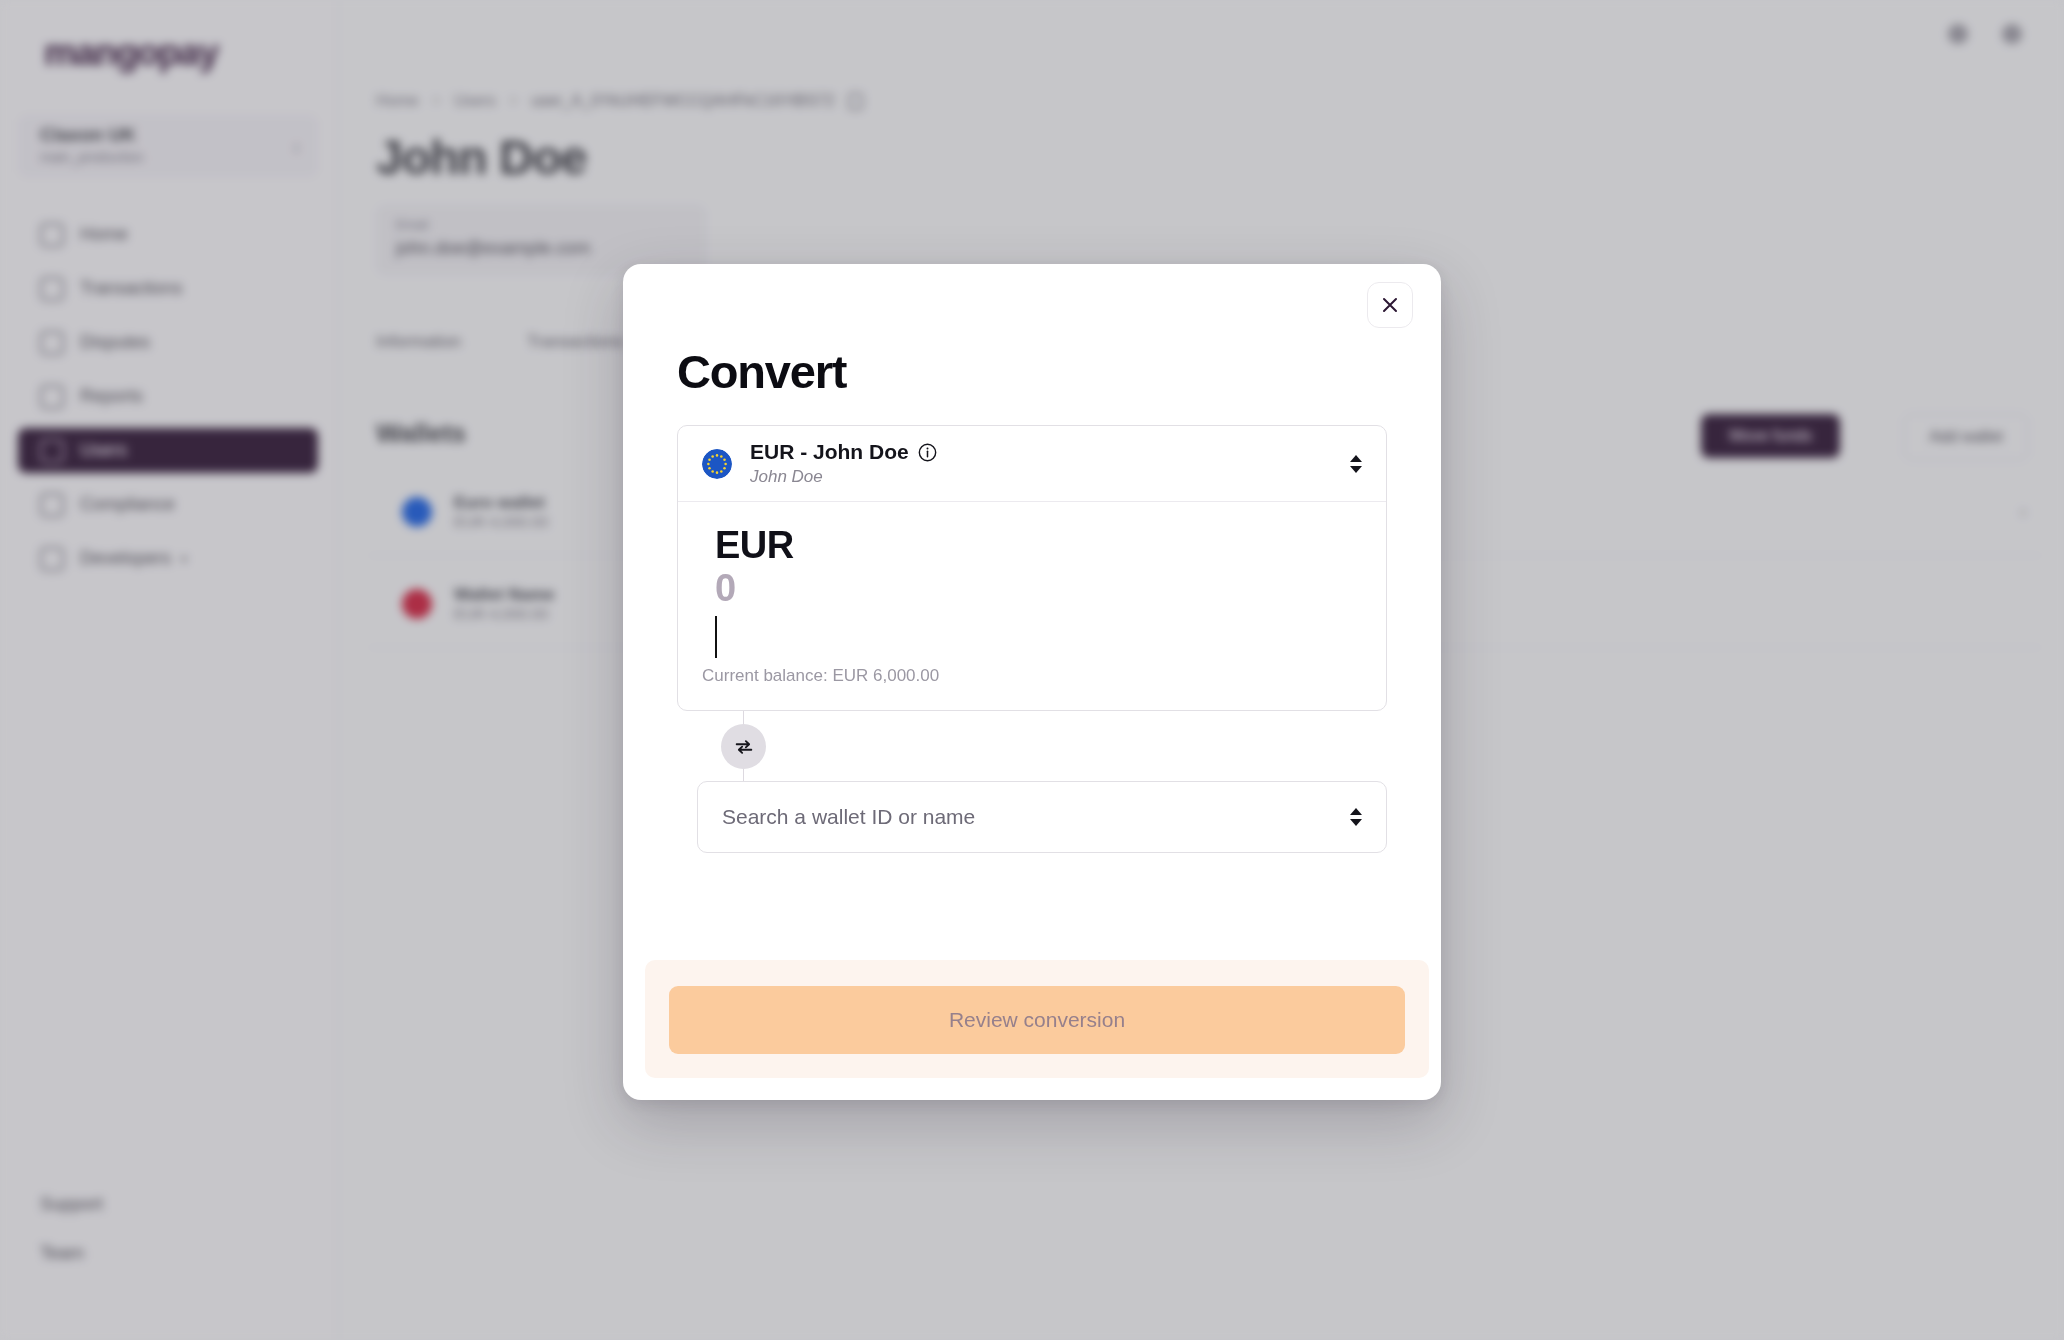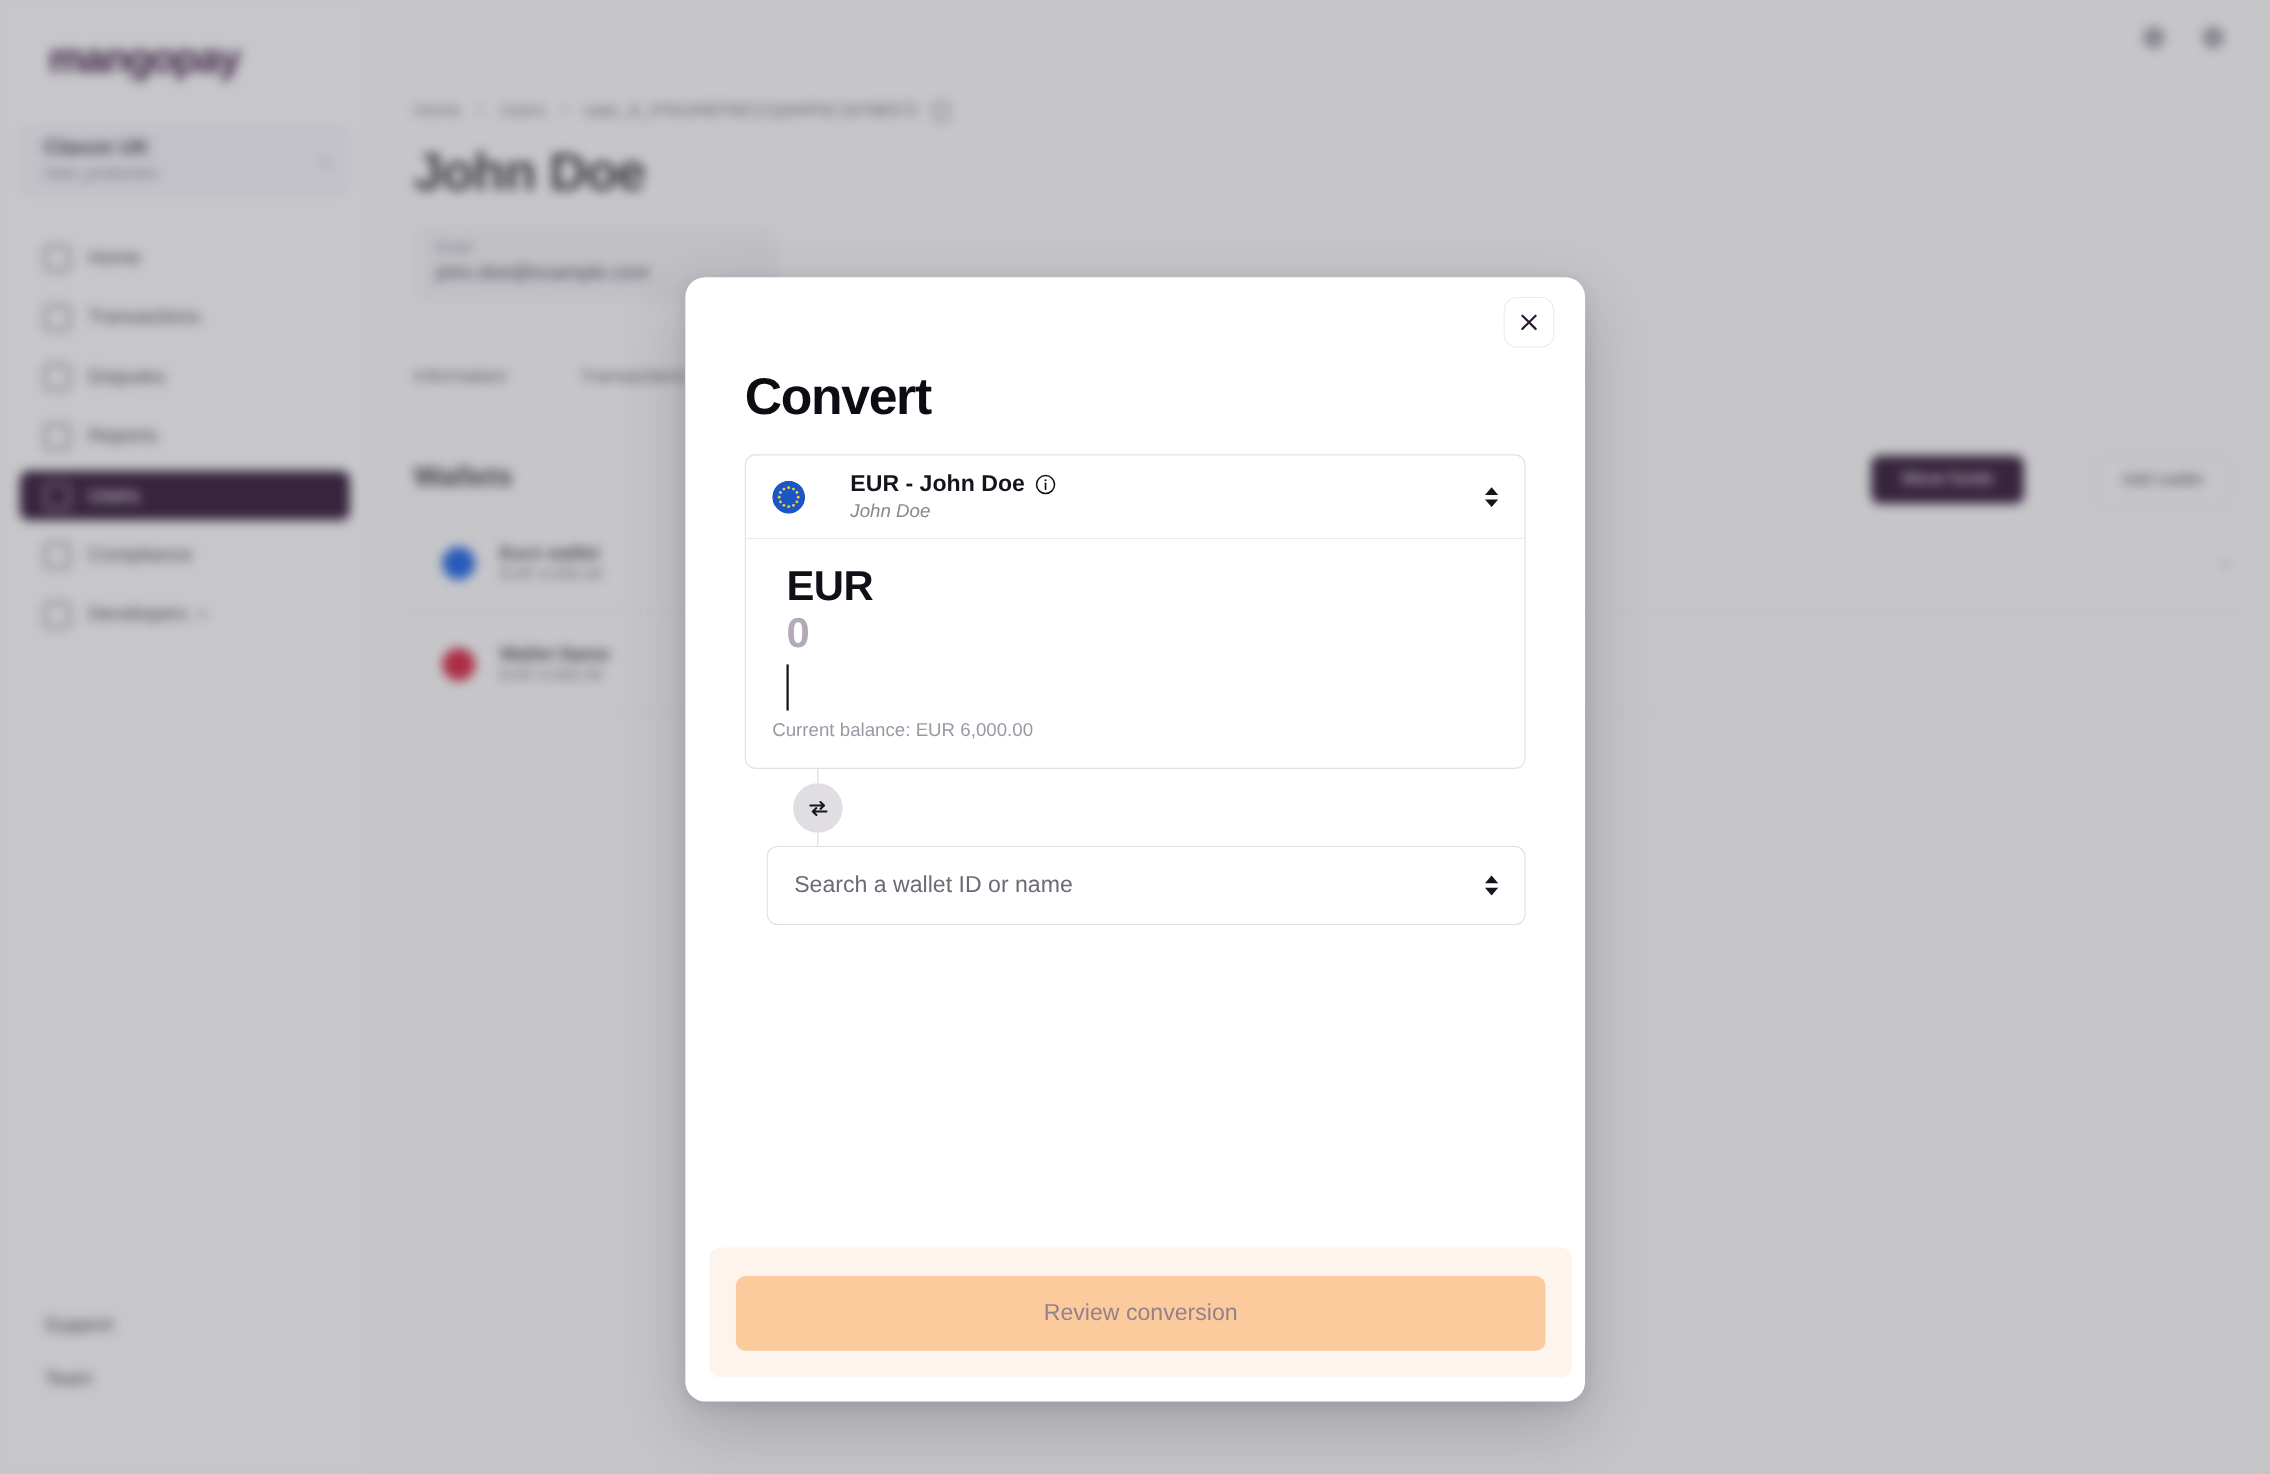--- a/index.html
+++ b/index.html
@@ -105,22 +105,22 @@
   .wflag.us { background: #b5223c; }
   .wtext .wn { font-size: 17px; font-weight: 600; color: #40404a; }
   .wtext .wb { font-size: 15px; color: #6b6873; margin-top: 5px; }
   .wchev { margin-left: auto; font-size: 17px; color: #6a6772; padding-right: 16px; }
 
   
   #overlay { position: absolute; inset: 0; background: rgba(120,118,126,0.14); }
 
   
   #modal {
-    position: absolute; left: 623px; top: 252px;
-    width: 818px; height: 1022px;
+    position: absolute; left: 623px; top: 264px;
+    width: 818px; height: 836px;
     background: #ffffff; border-radius: 18px;
     box-shadow: 0 22px 60px rgba(40,30,50,.22), 0 4px 14px rgba(40,30,50,.10);
     overflow: hidden;
   }
   .close-btn {
     position: absolute; right: 28px; top: 255px - 255px;
     top: 18px; width: 46px; height: 46px;
     background: #fff; border: 1px solid #eceaee; border-radius: 12px;
     display: flex; align-items: center; justify-content: center;
     cursor: pointer;
@@ -146,21 +146,21 @@
   .src-select {
     display: flex; align-items: center;
     height: 76px; padding: 0 22px 0 24px;
     border-bottom: 1px solid #eceaef;
     cursor: pointer;
   }
   .eu-flag {
     width: 30px; height: 30px; border-radius: 50%;
     margin-right: 18px; flex: 0 0 30px;
   }
-  .src-texts { flex: 1; margin-left: 23px; }
+  .src-texts { flex: 1; }
   .src-l1 { display: flex; align-items: center; gap: 9px; font-size: 21px; font-weight: 700; color: #14141b; }
   .src-l2 { font-size: 17px; color: #8a8792; margin-top: 3px; font-style: italic; }
   .info-i { width: 19px; height: 19px; display:inline-block; }
   .select-arrows {
     display: flex; flex-direction: column; gap: 4px; align-items: center;
     color: #14141b; flex: 0 0 16px;
   }
   .select-arrows i { display:block; width:0; height:0; border-left:6px solid transparent; border-right:6px solid transparent;}
   .select-arrows i.up { border-bottom: 7px solid #14141b; }
   .select-arrows i.dn { border-top: 7px solid #14141b; }

